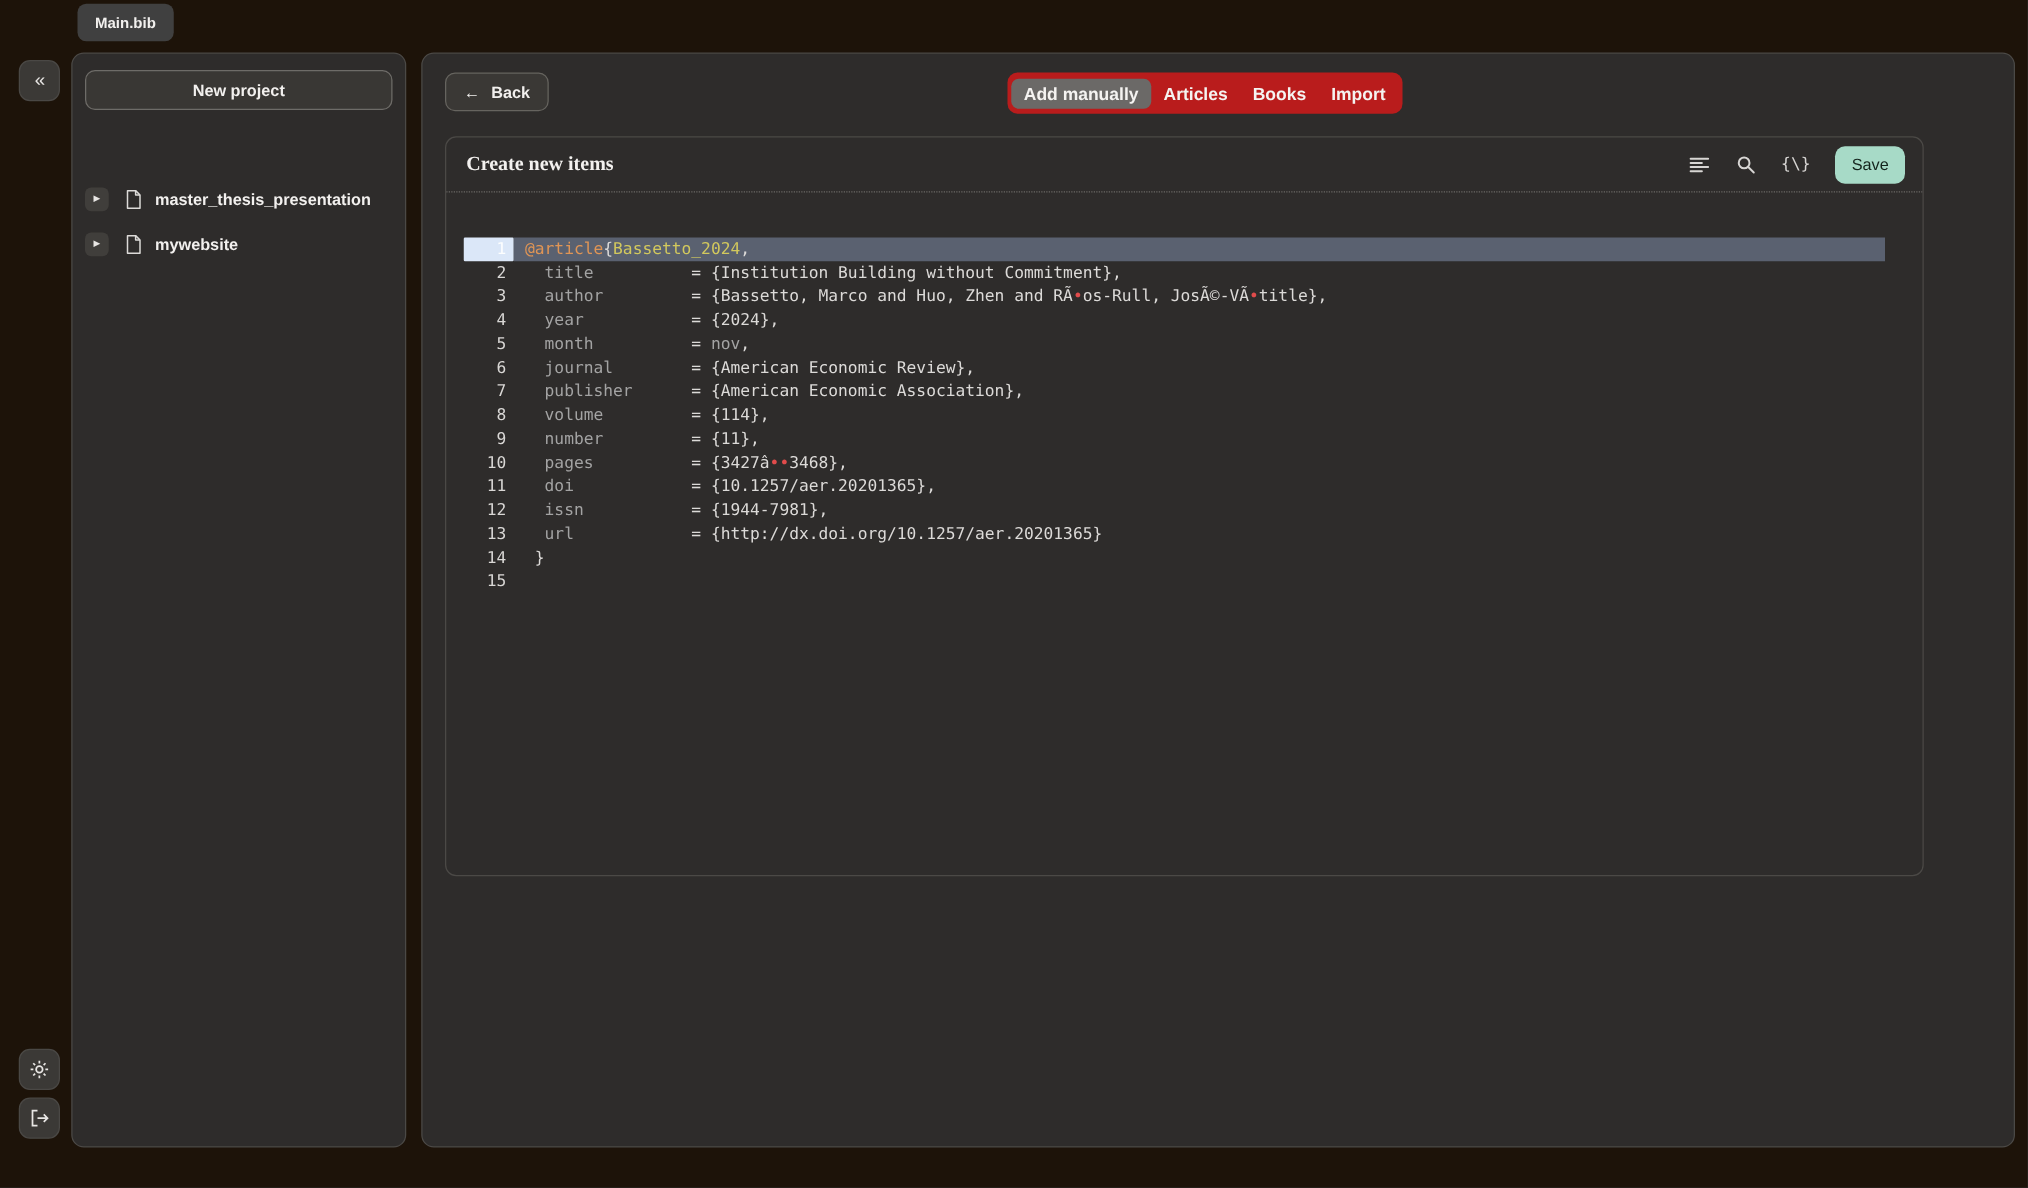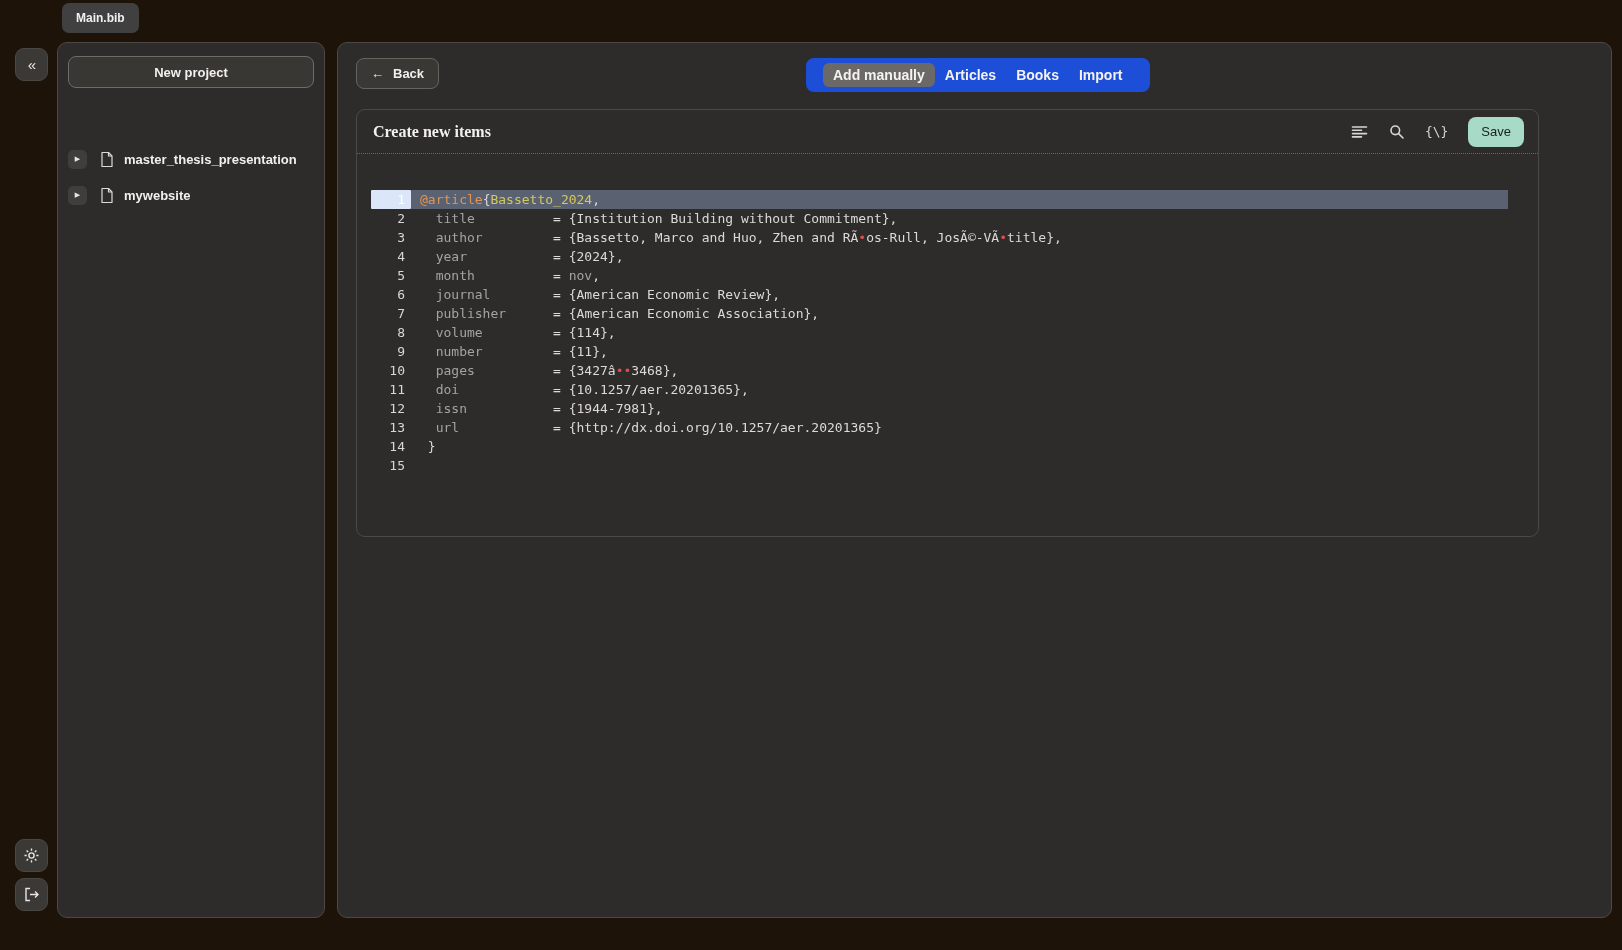--- a/index.html
+++ b/index.html
@@ -57,31 +57,31 @@
   .tree-label { font-size:13px; font-weight:700; color:#f2f0ee; white-space:nowrap; }
   
   .back-btn {
     position:absolute; left:18px; top:15px; height:31px;
     background:#3a3835; border:1px solid #66645f; border-radius:8px;
     padding:0 14px; display:flex; align-items:center; gap:9px;
     font-size:13px; font-weight:700; color:#f2f0ee; cursor:pointer;
   }
   .tab-group {
     position:absolute; left:468px; top:15px; height:33px;
-    background:#1d4ed8; border-radius:8px; padding:17px;
+    background:#b91c1c; border-radius:8px; padding:3px;
     display:flex; align-items:center;
   }
   .tab {
     padding:4px 10px; font-size:14px; font-weight:700; color:#f5f3f1;
     border-radius:6px; cursor:pointer; white-space:nowrap;
   }
   .tab.selected { background:#6b6967; }
   
   .editor-card {
-    position:absolute; left:18px; top:66px; width:1183px; height:428px;
+    position:absolute; left:18px; top:66px; width:1183px; height:592px;
     border:1px solid #4b4946; border-radius:9px; background:#2e2c2b;
     overflow:hidden;
   }
   .editor-header {
     height:44px; padding:0 14px 0 16px;
     display:flex; align-items:center;
     border-bottom:1px dotted #6a6866;
   }
   .editor-title {
     font-family:"Liberation Serif", serif; font-weight:700;

